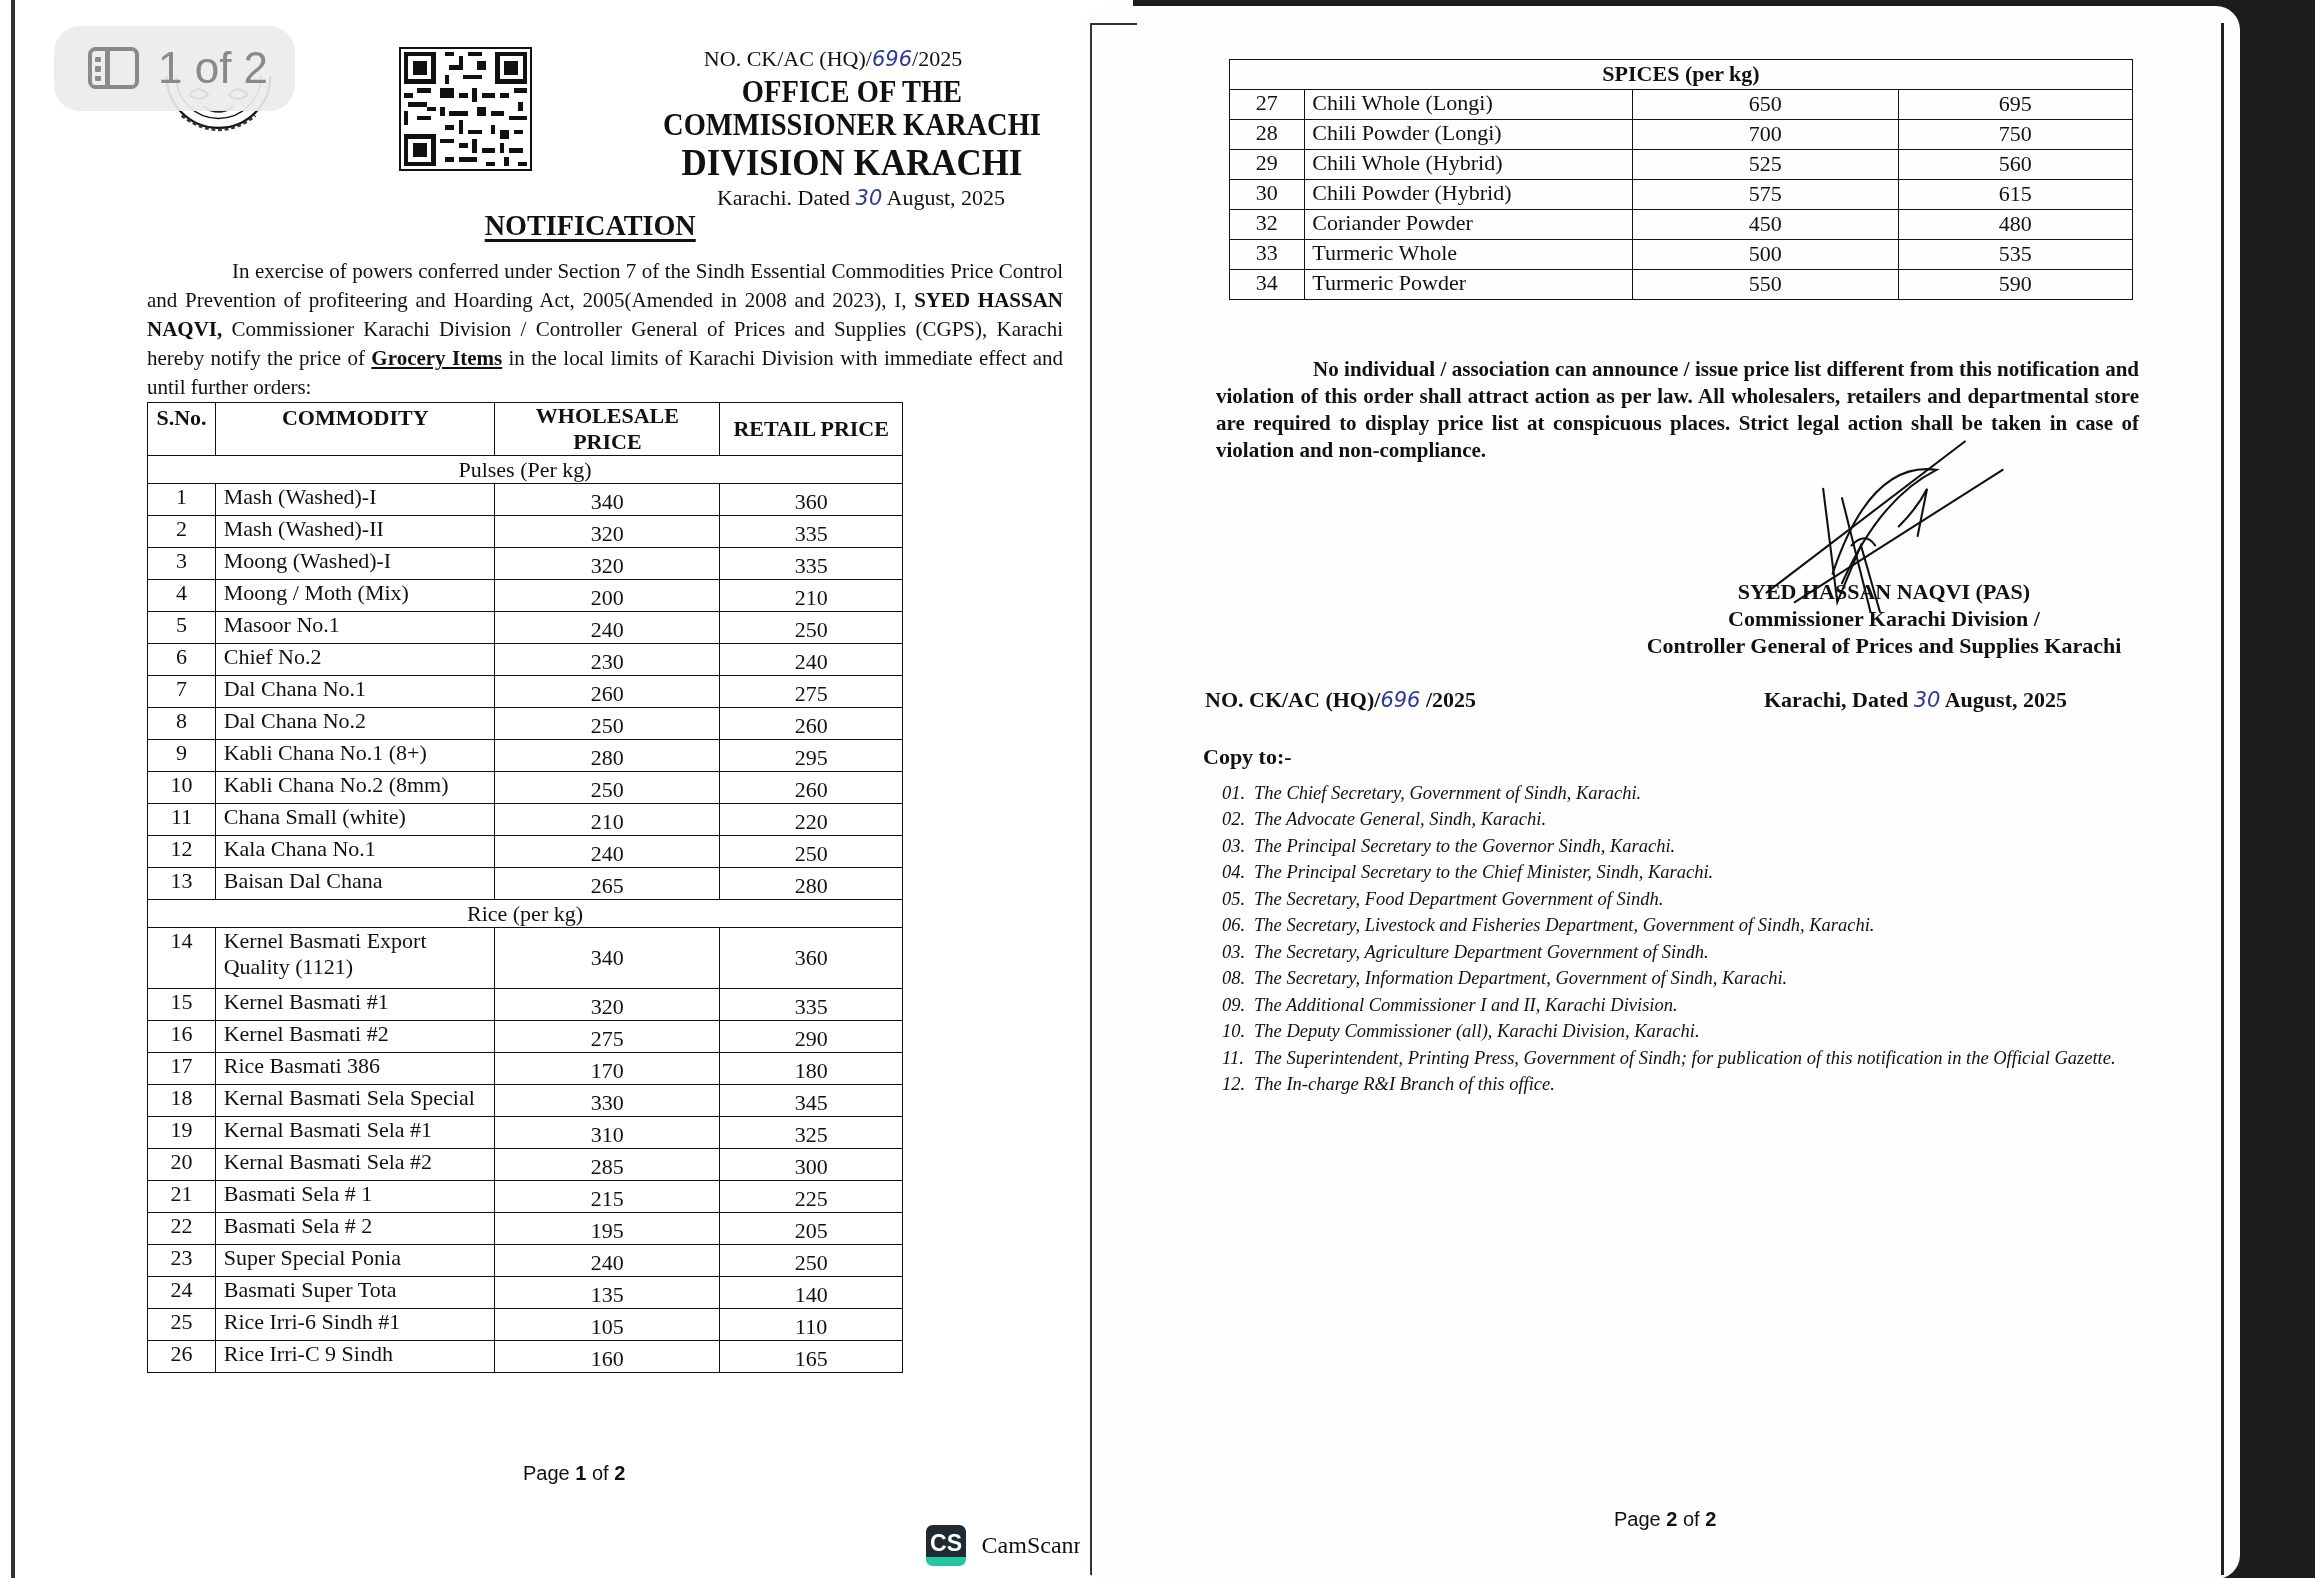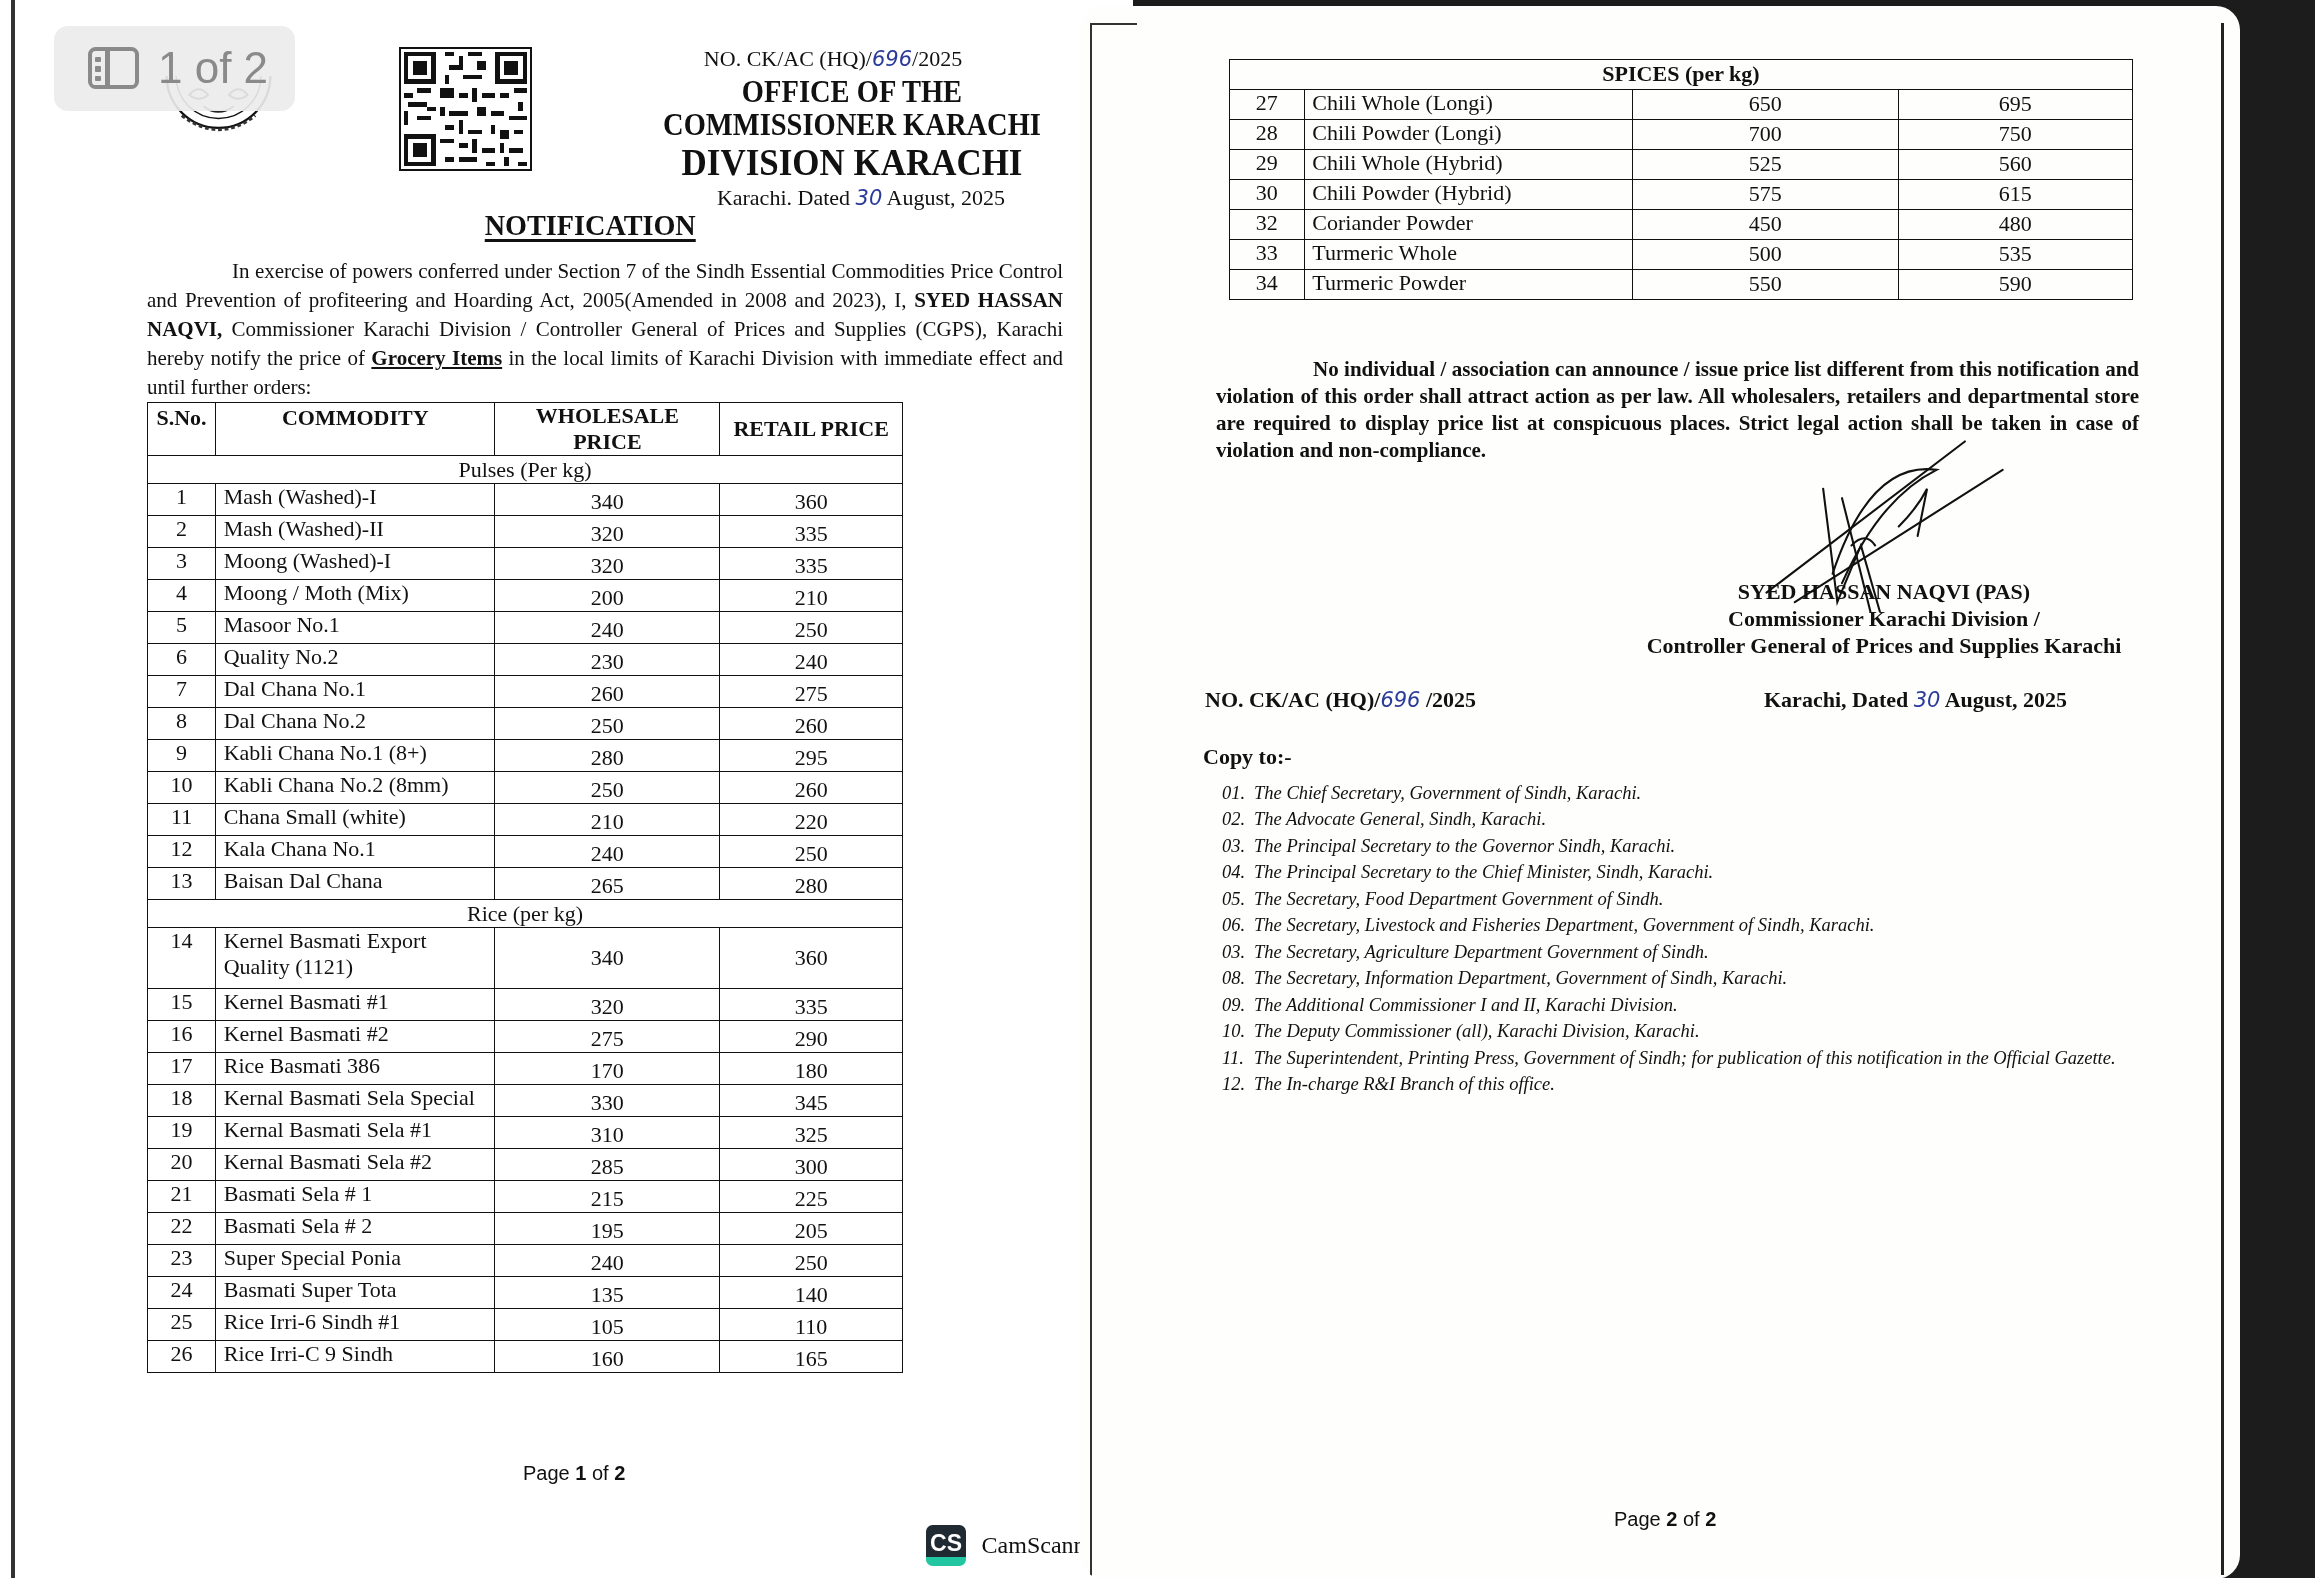--- a/index.html
+++ b/index.html
@@ -7,21 +7,21 @@
   body { position: relative; font-family: "Liberation Serif", serif; color: #111; }
 
   .page { position: absolute; background: #ffffff; overflow: hidden; }
   #page1 { left: 0; top: 0; width: 1133px; height: 1579px; }
   #page2 { left: 1080px; top: 5.7px; width: 1160px; height: 1573px; background: #fefefd; border-radius: 24px; }
 
   .scan-edge { position: absolute; background: #222; }
 
   
   .badge { position: absolute; left: 54px; top: 25.6px; width: 241px; height: 85px;
-    background: rgba(236,236,236,0.92); border-radius: 14px; display: flex; align-items: center;
+    background: rgba(236,236,236,0.92); border-radius: 26px; display: flex; align-items: center;
     padding-left: 34px; gap: 19px; z-index: 5; }
   .badge .sb-icon { width: 51px; height: 42px; border: 4.7px solid #8a8a8a; border-radius: 7.6px; position: relative; }
   .badge .sb-icon::before { content: ""; position: absolute; left: 13.2px; top: 0; bottom: 0; width: 4.7px; background: #8a8a8a; }
   .badge .sb-icon i { position: absolute; left: 2.8px; width: 6.6px; height: 5.7px; background: #8a8a8a; border-radius: 0.9px; }
   .badge .label { font-family: "Liberation Sans", sans-serif; font-size: 44px; color: #8a8a8a; letter-spacing: 0; }
 
   
   .emblem { position: absolute; left: 161px; top: 57px; width: 115px; height: 106px; }
 
   
@@ -228,21 +228,21 @@
           <td class="num">210</td>
         </tr>
         <tr>
           <td class="sno">5</td>
           <td class="name">Masoor No.1</td>
           <td class="num">240</td>
           <td class="num">250</td>
         </tr>
         <tr>
           <td class="sno">6</td>
-          <td class="name">Quality No.2</td>
+          <td class="name">Chief No.2</td>
           <td class="num">230</td>
           <td class="num">240</td>
         </tr>
         <tr>
           <td class="sno">7</td>
           <td class="name">Dal Chana No.1</td>
           <td class="num">260</td>
           <td class="num">275</td>
         </tr>
         <tr>

